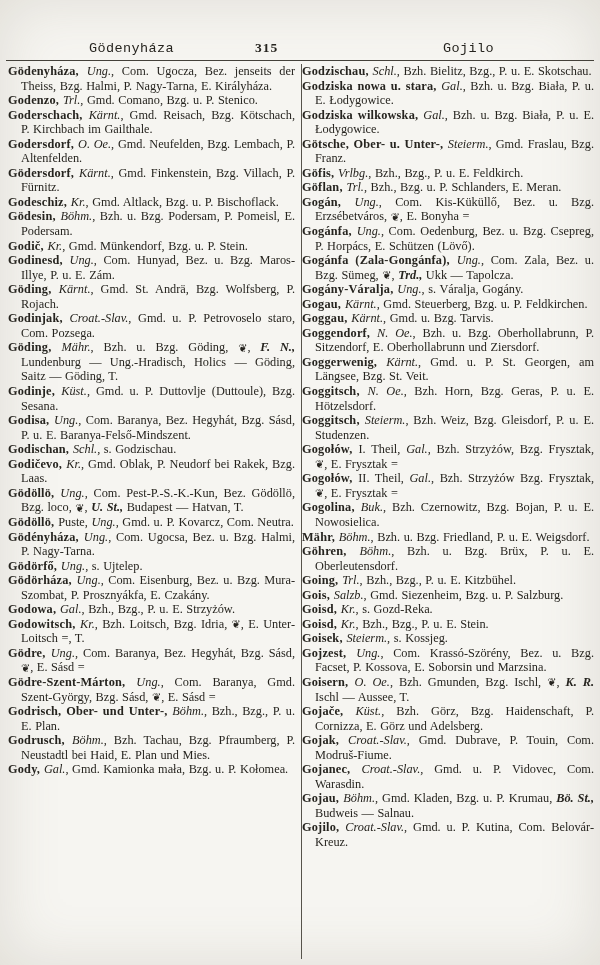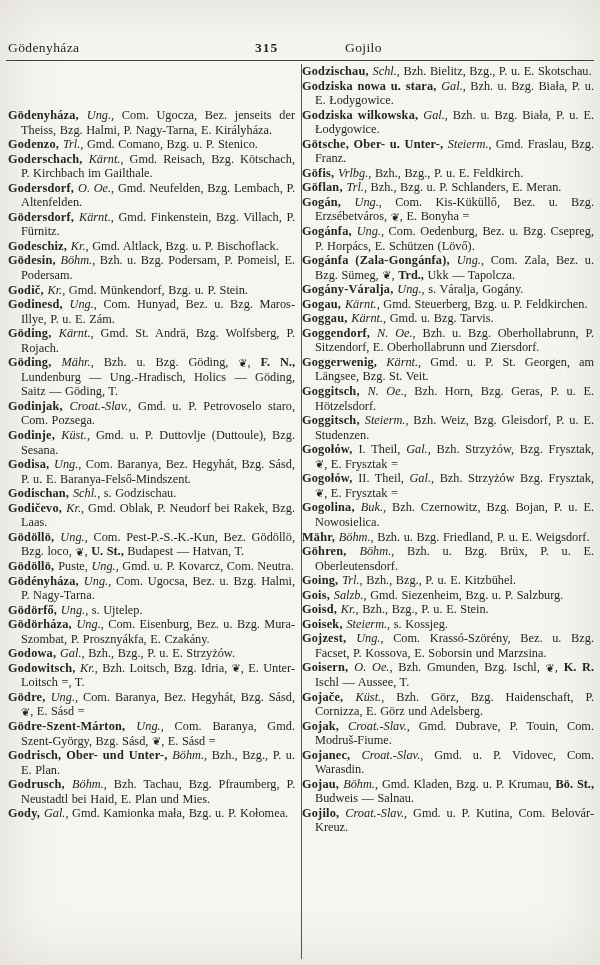--- a/index.html
+++ b/index.html
@@ -16,52 +16,52 @@
     color: #26241f;
     box-shadow: inset 0 0 60px rgba(120,110,90,0.18);
     overflow: hidden;
   }
   .running-head {
     display: flex;
     align-items: baseline;
     padding: 40px 8px 4px 8px;
     font-size: 13.5px;
   }
-  .running-head .catchword { flex: 1; text-align: left; letter-spacing: 0.4px; }
+  .running-head .catchword { flex: 1; text-align: center; letter-spacing: 0.4px; font-family: Liberation Mono, monospace; }
   .running-head .page-number { width: 90px; text-align: left; font-weight: bold; letter-spacing: 1px; }
   .head-rule {
     margin: 0 6px;
     border: none;
     border-top: 1.7px solid #44413a;
     height: 0;
   }
   .columns {
     display: flex;
     box-sizing: border-box;
     padding: 3px 6px 0 8px;
     height: 898px;
     overflow: hidden;
   }
   .col {
     width: 50%;
     box-sizing: border-box;
   }
-  .col-left { padding-right: 6px; margin-top: 44px; }
+  .col-left { padding-right: 6px; }
   .col-right { border-left: 1px solid #56534b; padding-left: 0; }
   .entry {
     font-size: 12.3px;
     line-height: 14.55px;
     text-align: justify;
     text-indent: -13px;
     padding-left: 13px;
     word-spacing: 0.5px;
   }
   .headword { font-weight: bold; letter-spacing: 0.2px; }
   .region { font-style: italic; }
-  .inline-bold { font-weight: bold; }
+  .inline-bold { font-weight: bold; font-style: italic; }
   .icon-posthorn {
     font-size: 11px;
     line-height: 1;
     position: relative;
     top: 0.5px;
   }
 </style>
 </head>
 <body>
 
@@ -77,22 +77,22 @@
         <div class="entry"><span class="headword">Gödenyháza, </span><span><span class="region">Ung.</span>, Com. Ugocza, Bez. jenseits der Theiss, Bzg. Halmi, P. Nagy-Tarna, E. Királyháza.</span></div>
         <div class="entry"><span class="headword">Godenzo, </span><span><span class="region">Trl.</span>, Gmd. Comano, Bzg. u. P. Stenico.</span></div>
         <div class="entry"><span class="headword">Goderschach, </span><span><span class="region">Kärnt.</span>, Gmd. Reisach, Bzg. Kötschach, P. Kirchbach im Gailthale.</span></div>
         <div class="entry"><span class="headword">Godersdorf, </span><span><span class="region">O. Oe.</span>, Gmd. Neufelden, Bzg. Lembach, P. Altenfelden.</span></div>
         <div class="entry"><span class="headword">Gödersdorf, </span><span><span class="region">Kärnt.</span>, Gmd. Finkenstein, Bzg. Villach, P. Fürnitz.</span></div>
         <div class="entry"><span class="headword">Godeschiz, </span><span><span class="region">Kr.</span>, Gmd. Altlack, Bzg. u. P. Bischoflack.</span></div>
         <div class="entry"><span class="headword">Gödesin, </span><span><span class="region">Böhm.</span>, Bzh. u. Bzg. Podersam, P. Pomeisl, E. Podersam.</span></div>
         <div class="entry"><span class="headword">Godič, </span><span><span class="region">Kr.</span>, Gmd. Münkendorf, Bzg. u. P. Stein.</span></div>
         <div class="entry"><span class="headword">Godinesd, </span><span><span class="region">Ung.</span>, Com. Hunyad, Bez. u. Bzg. Maros-Illye, P. u. E. Zám.</span></div>
         <div class="entry"><span class="headword">Göding, </span><span><span class="region">Kärnt.</span>, Gmd. St. Andrä, Bzg. Wolfsberg, P. Rojach.</span></div>
+        <div class="entry"><span class="headword">Godinjak, </span><span><span class="region">Croat.-Slav.</span>, Gmd. u. P. Petrovoselo staro, Com. Pozsega.</span></div>
         <div class="entry"><span class="headword">Göding, </span><span><span class="region">Mähr.</span>, Bzh. u. Bzg. Göding, <span class="icon-posthorn">❦</span>, <span class="inline-bold">F. N.,</span> Lundenburg — Ung.-Hradisch, Holics — Göding, Saitz — Göding, T.</span></div>
-        <div class="entry"><span class="headword">Godinjak, </span><span><span class="region">Croat.-Slav.</span>, Gmd. u. P. Petrovoselo staro, Com. Pozsega.</span></div>
         <div class="entry"><span class="headword">Godinje, </span><span><span class="region">Küst.</span>, Gmd. u. P. Duttovlje (Duttoule), Bzg. Sesana.</span></div>
         <div class="entry"><span class="headword">Godisa, </span><span><span class="region">Ung.</span>, Com. Baranya, Bez. Hegyhát, Bzg. Sásd, P. u. E. Baranya-Felső-Mindszent.</span></div>
         <div class="entry"><span class="headword">Godischan, </span><span><span class="region">Schl.</span>, s. Godzischau.</span></div>
         <div class="entry"><span class="headword">Godičevo, </span><span><span class="region">Kr.</span>, Gmd. Oblak, P. Neudorf bei Rakek, Bzg. Laas.</span></div>
         <div class="entry"><span class="headword">Gödöllö, </span><span><span class="region">Ung.</span>, Com. Pest-P.-S.-K.-Kun, Bez. Gödöllö, Bzg. loco, <span class="icon-posthorn">❦</span>, <span class="inline-bold">U. St.,</span> Budapest — Hatvan, T.</span></div>
         <div class="entry"><span class="headword">Gödöllö, </span><span>Puste, <span class="region">Ung.</span>, Gmd. u. P. Kovarcz, Com. Neutra.</span></div>
         <div class="entry"><span class="headword">Gödényháza, </span><span><span class="region">Ung.</span>, Com. Ugocsa, Bez. u. Bzg. Halmi, P. Nagy-Tarna.</span></div>
         <div class="entry"><span class="headword">Gödörfő, </span><span><span class="region">Ung.</span>, s. Ujtelep.</span></div>
         <div class="entry"><span class="headword">Gödörháza, </span><span><span class="region">Ung.</span>, Com. Eisenburg, Bez. u. Bzg. Mura-Szombat, P. Prosznyákfa, E. Czakány.</span></div>
         <div class="entry"><span class="headword">Godowa, </span><span><span class="region">Gal.</span>, Bzh., Bzg., P. u. E. Strzyżów.</span></div>
@@ -120,20 +120,21 @@
         <div class="entry"><span class="headword">Goggerwenig, </span><span><span class="region">Kärnt.</span>, Gmd. u. P. St. Georgen, am Längsee, Bzg. St. Veit.</span></div>
         <div class="entry"><span class="headword">Goggitsch, </span><span><span class="region">N. Oe.</span>, Bzh. Horn, Bzg. Geras, P. u. E. Hötzelsdorf.</span></div>
         <div class="entry"><span class="headword">Goggitsch, </span><span><span class="region">Steierm.</span>, Bzh. Weiz, Bzg. Gleisdorf, P. u. E. Studenzen.</span></div>
         <div class="entry"><span class="headword">Gogołów, </span><span>I. Theil, <span class="region">Gal.</span>, Bzh. Strzyżów, Bzg. Frysztak, <span class="icon-posthorn">❦</span>, E. Frysztak =</span></div>
         <div class="entry"><span class="headword">Gogołów, </span><span>II. Theil, <span class="region">Gal.</span>, Bzh. Strzyżów Bzg. Frysztak, <span class="icon-posthorn">❦</span>, E. Frysztak =</span></div>
         <div class="entry"><span class="headword">Gogolina, </span><span><span class="region">Buk.</span>, Bzh. Czernowitz, Bzg. Bojan, P. u. E. Nowosielica.</span></div>
         <div class="entry"><span class="headword">Mähr, </span><span><span class="region">Böhm.</span>, Bzh. u. Bzg. Friedland, P. u. E. Weigsdorf.</span></div>
         <div class="entry"><span class="headword">Göhren, </span><span><span class="region">Böhm.</span>, Bzh. u. Bzg. Brüx, P. u. E. Oberleutensdorf.</span></div>
         <div class="entry"><span class="headword">Going, </span><span><span class="region">Trl.</span>, Bzh., Bzg., P. u. E. Kitzbühel.</span></div>
         <div class="entry"><span class="headword">Gois, </span><span><span class="region">Salzb.</span>, Gmd. Siezenheim, Bzg. u. P. Salzburg.</span></div>
+        <div class="entry"><span class="headword">Goisd, </span><span><span class="region">Kr.</span>, s. Gozd-Reka.</span></div>
         <div class="entry"><span class="headword">Goisd, </span><span><span class="region">Kr.</span>, Bzh., Bzg., P. u. E. Stein.</span></div>
         <div class="entry"><span class="headword">Goisek, </span><span><span class="region">Steierm.</span>, s. Kossjeg.</span></div>
         <div class="entry"><span class="headword">Gojzest, </span><span><span class="region">Ung.</span>, Com. Krassó-Szörény, Bez. u. Bzg. Facset, P. Kossova, E. Soborsin und Marzsina.</span></div>
         <div class="entry"><span class="headword">Goisern, </span><span><span class="region">O. Oe.</span>, Bzh. Gmunden, Bzg. Ischl, <span class="icon-posthorn">❦</span>, <span class="inline-bold">K. R.</span> Ischl — Aussee, T.</span></div>
         <div class="entry"><span class="headword">Gojače, </span><span><span class="region">Küst.</span>, Bzh. Görz, Bzg. Haidenschaft, P. Cornizza, E. Görz und Adelsberg.</span></div>
         <div class="entry"><span class="headword">Gojak, </span><span><span class="region">Croat.-Slav.</span>, Gmd. Dubrave, P. Touin, Com. Modruš-Fiume.</span></div>
         <div class="entry"><span class="headword">Gojanec, </span><span><span class="region">Croat.-Slav.</span>, Gmd. u. P. Vidovec, Com. Warasdin.</span></div>
         <div class="entry"><span class="headword">Gojau, </span><span><span class="region">Böhm.</span>, Gmd. Kladen, Bzg. u. P. Krumau, <span class="inline-bold">Bö. St.,</span> Budweis — Salnau.</span></div>
         <div class="entry"><span class="headword">Gojilo, </span><span><span class="region">Croat.-Slav.</span>, Gmd. u. P. Kutina, Com. Belovár-Kreuz.</span></div>
       </div>

